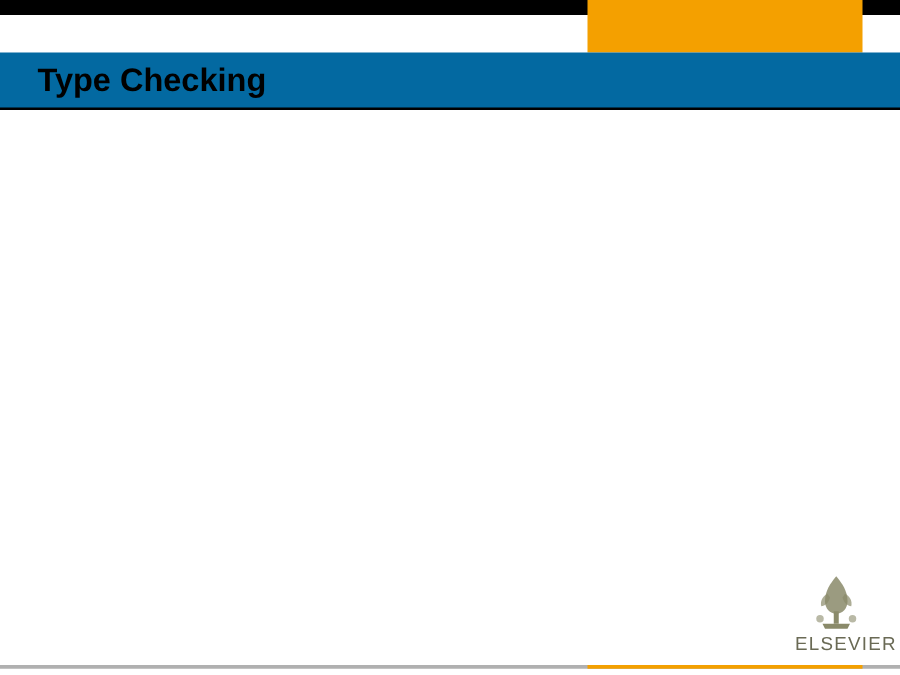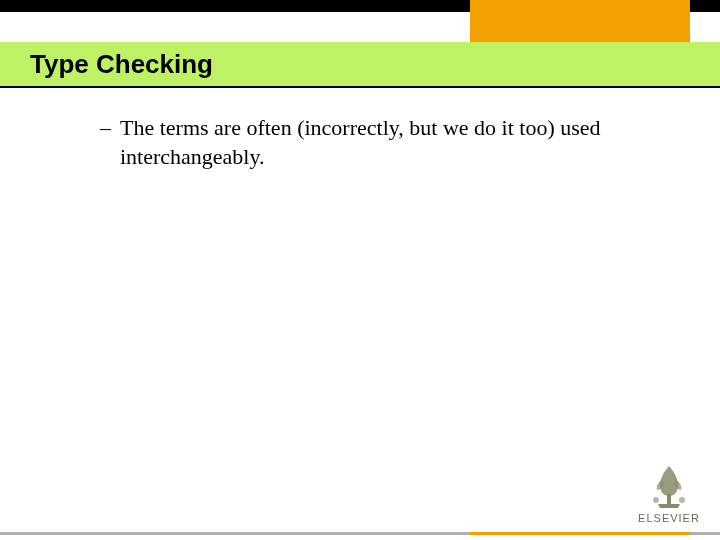--- a/index.html
+++ b/index.html
@@ -27,21 +27,21 @@
     width: 220px;
     height: 42px;
     background: #f4a000;
   }
   .title-bar {
     position: absolute;
     top: 42px;
     left: 0;
     width: 100%;
     height: 44px;
-    background: #bef264;
+    background: #0369a1;
     border-bottom: 2px solid #000000;
     display: flex;
     align-items: center;
   }
   .title-text {
     font-family: Arial, Helvetica, sans-serif;
     font-weight: 900;
     font-size: 26px;
     color: #000000;
     margin-left: 30px;
@@ -106,39 +106,38 @@
     bottom: 16px;
     width: 66px;
     text-align: center;
   }
   .logo svg {
     display: block;
     margin: 0 auto;
   }
   .logo-text {
     font-family: Arial, Helvetica, sans-serif;
-    font-size: 11px;
+    font-size: 15px;
     letter-spacing: 1px;
     color: #6a6a55;
     margin-top: 2px;
   }
 </style>
 </head>
 <body>
 
 <div class="top-black"></div>
 <div class="top-orange"></div>
 
 <div class="title-bar">
   <div class="title-text">Type Checking</div>
 </div>
 
 <div class="content">
   <div class="sub-list">
-    <div class="sub-item">The terms are often (incorrectly, but we do it too) used interchangeably.</div>
   </div>
 </div>
 
 <div class="logo">
   <svg width="50" height="50" viewBox="0 0 50 50">
     <rect x="0" y="0" width="50" height="50" fill="none"></rect>
     <g fill="#8a8a6a">
       <path d="M25 6 C20 12 16 18 16 26 C16 32 20 36 25 36 C30 36 34 32 34 26 C34 18 30 12 25 6 Z" opacity="0.85"></path>
       <path d="M18 20 C14 22 12 26 13 30 C16 30 19 27 20 23 Z" opacity="0.7"></path>
       <path d="M32 20 C36 22 38 26 37 30 C34 30 31 27 30 23 Z" opacity="0.7"></path>

